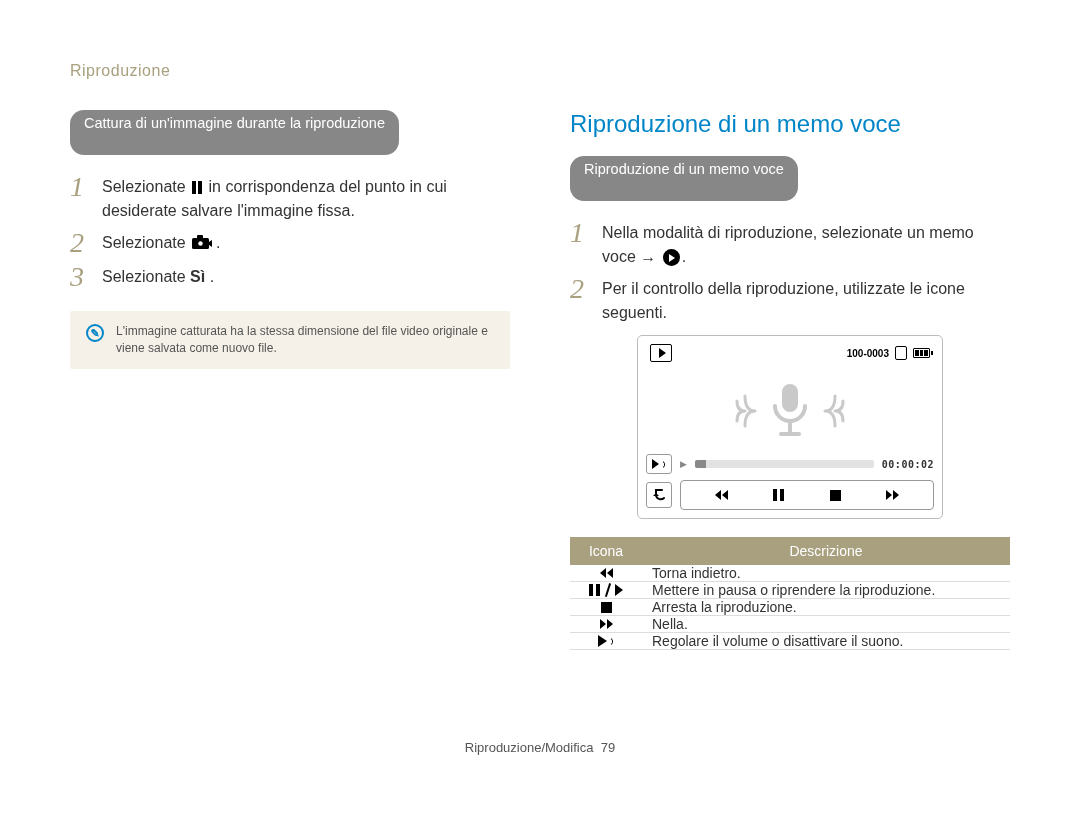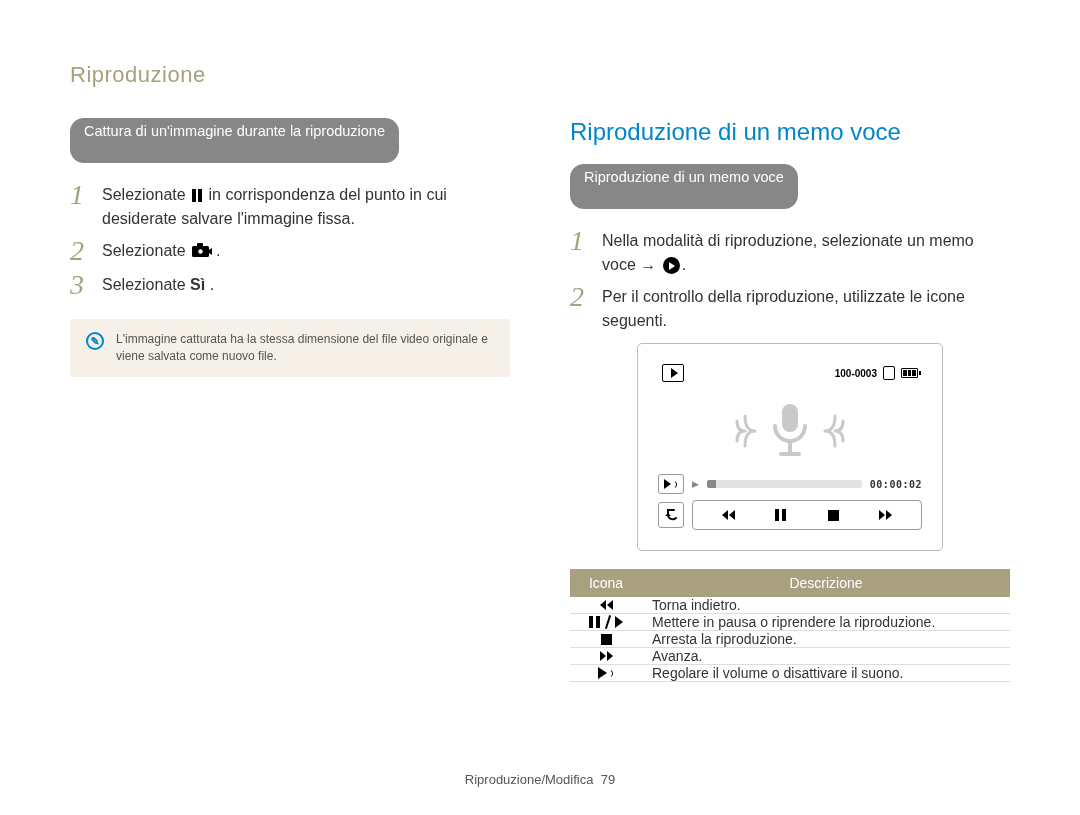--- a/index.html
+++ b/index.html
@@ -7,42 +7,42 @@
     --olive:#a8a07f;
     --text:#333;
     --muted:#777;
     --pill-bg:#878787;
     --note-bg:#f5f1e8;
     --page-w:1080px;
   }
   *{box-sizing:border-box;font-family:Arial, Helvetica, sans-serif}
   body{margin:0;background:#fff;color:var(--text)}
   .page{width:var(--page-w);margin:0 auto;padding:62px 70px 30px;position:relative}
-  .page-title{color:var(--olive);font-size:22px;letter-spacing:.5px;margin-bottom:30px}
+  .page-title{color:var(--olive);font-size:16px;letter-spacing:.5px;margin-bottom:30px}
   .cols{display:flex;gap:60px}
   .col{flex:1;min-width:0}
   .pill{display:inline-block;background:var(--pill-bg);color:#fff;border-radius:14px;padding:5px 14px 24px;font-size:14.5px;margin-bottom:12px}
   ol.steps{list-style:none;padding:0;margin:0}
   ol.steps > li{display:flex;align-items:flex-start;gap:10px;margin:8px 0;line-height:1.5}
   .step-num{color:var(--olive);font-size:28px;font-style:italic;font-family:Georgia, 'Times New Roman', serif;line-height:1;min-width:22px;flex-shrink:0;margin-top:-2px}
   .step-text{font-size:16px;color:#333}
   .step-text b{font-weight:bold}
   .note{background:var(--note-bg);border-radius:2px;padding:12px 16px;margin-top:20px;display:flex;gap:12px;align-items:flex-start}
   .note-icon{width:18px;height:18px;border-radius:50%;border:2px solid var(--accent);color:var(--accent);display:flex;align-items:center;justify-content:center;font-size:11px;font-weight:bold;flex-shrink:0;margin-top:1px}
   .note-text{font-size:12px;color:#555;line-height:1.4}
   h2.section-h{color:var(--accent);font-size:24px;font-weight:normal;margin:0 0 18px}
   
   .inline-icon{display:inline-flex;vertical-align:middle;margin:0 2px}
   .pause-icon{display:inline-flex;gap:2px;vertical-align:-2px;margin:0 2px}
   .pause-icon span{width:4px;height:13px;background:#000}
   .cam-icon{display:inline-block;width:22px;height:15px;vertical-align:-2px;margin:0 2px}
   .play-circle{width:17px;height:17px;border-radius:50%;background:#000;display:inline-flex;align-items:center;justify-content:center}
   .play-circle::after{content:"";border-left:6px solid #fff;border-top:4px solid transparent;border-bottom:4px solid transparent;margin-left:2px}
   
-  .player{width:306px;border:1px solid #bbb;border-radius:5px;margin:10px auto 18px;padding:20px;background:#fff}
+  .player{width:306px;border:1px solid #bbb;border-radius:5px;margin:10px auto 18px;padding:8px;background:#fff}
   .player-top{display:flex;justify-content:space-between;align-items:center;font-size:11px;font-family:monospace;color:#000;margin-bottom:6px;padding:0 4px}
   .player-top .play-box{width:22px;height:18px;border:1.5px solid #000;border-radius:2px;display:flex;align-items:center;justify-content:center}
   .player-top .play-box::after{content:"";border-left:7px solid #000;border-top:5px solid transparent;border-bottom:5px solid transparent;margin-left:2px}
   .status-icons{display:flex;align-items:center;gap:6px;font-size:10px;font-weight:bold}
   .card-icon{width:12px;height:14px;border:1.5px solid #000;border-radius:2px;position:relative}
   .battery-icon{width:17px;height:10px;border:1.5px solid #000;border-radius:1px;position:relative}
   .battery-icon::after{content:"";position:absolute;right:-4px;top:2px;width:2px;height:4px;background:#000}
   .battery-icon .bars{display:flex;height:100%;gap:1px;padding:1px}
   .battery-icon .bars span{flex:1;background:#000}
   .player-body{height:86px;display:flex;align-items:center;justify-content:center;color:#ccc}
@@ -258,21 +258,21 @@
           </tr>
           <tr>
             <td>
                 <span class="icon-cell">
                   <span class="dbl-tri">
                     <span class="tri-r"></span>
                     <span class="tri-r"></span>
                   </span>
                 </span>
               </td>
-            <td>Avanza.</td>
+            <td>Nella.</td>
           </tr>
           <tr>
             <td>
                 <span class="icon-cell">
                   <span class="vol-g">
                     <span class="tri-r" style="border-left-width:9px;border-top-width:6px;border-bottom-width:6px"></span>
                     <span class="wave"></span>
                   </span>
                 </span>
               </td>

